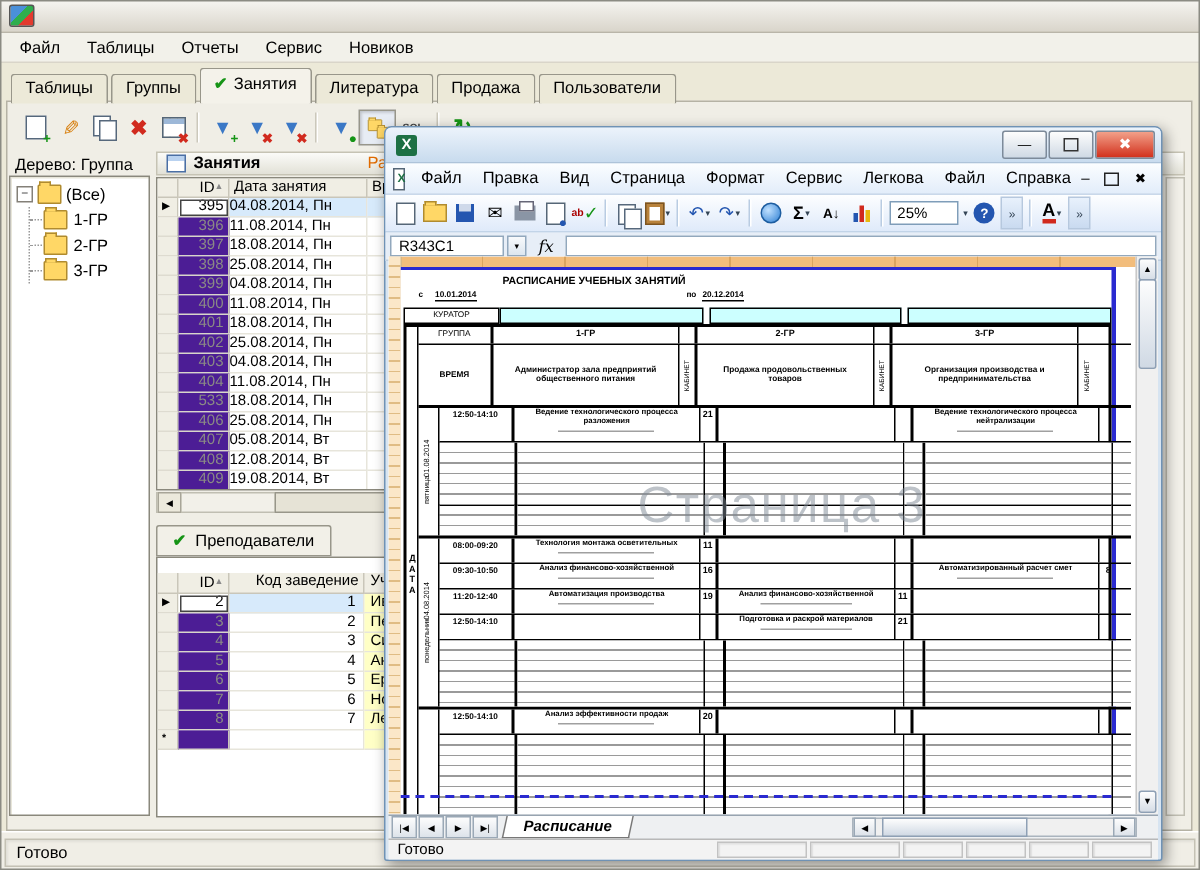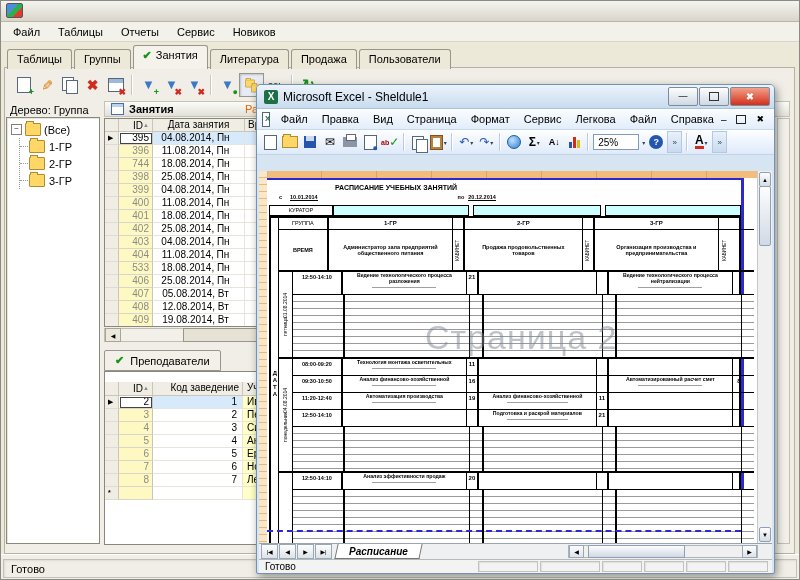--- a/index.html
+++ b/index.html
@@ -65,27 +65,27 @@
     linear-gradient(#b9d2f0 0 3px,#fff 3px),
     repeating-linear-gradient(to right,transparent 0 3px,#9ab4d4 3px 4px)}
   .lh b{font-size:11px}
   .lh .link{position:absolute;left:140px;color:#e06b00}
 
   .lgrid{position:absolute;left:104px;top:118px;width:420px;height:209px;background:#fff;
     border:1px solid #8a887c;box-sizing:border-box;overflow:hidden;font-size:10px}
   .ghead{display:flex;height:13px;background:#f0eee4}
   .ghead div{border-right:1px solid #c9c6b9;border-bottom:1px solid #c9c6b9;box-sizing:border-box;
     line-height:12px;padding:0 3px;white-space:nowrap;overflow:hidden}
-  .cm{width:14px}.cid{width:34px;text-align:right}.cdate{width:92px;text-align:center}.ctime{width:150px}
+  .cm{width:14px}.cid{width:34px;text-align:right}.cdate{width:92px;text-align:left}.ctime{width:150px}
   .sort{font-size:6px;color:#888;vertical-align:2px}
   .r{display:flex;height:13px}
   .r div{box-sizing:border-box;line-height:12px;white-space:nowrap;overflow:hidden}
   .r .cm{background:#f0eee4;border-right:1px solid #c9c6b9;border-bottom:1px solid #dedbd0;
      font-size:7px;padding-left:3px}
-  .r .cid{background:#fef9c3;border-right:1px solid #c9c6b9;border-bottom:1px solid #d8d5ca;
+  .r .cid{background:#4c1d95;border-right:1px solid #c9c6b9;border-bottom:1px solid #d8d5ca;
      color:#8b8b85;padding-right:3px}
   .r .cdate{border-right:1px solid #e7e5db;border-bottom:1px solid #e7e5db;padding-right:6px}
   .r .ctime{border-bottom:1px solid #e7e5db}
   .r.sel .cdate,.r.sel .ctime{background:#d7eafb}
   .r.sel .cid{background:#fff;color:#000;outline:1px solid #444;outline-offset:-2px}
   .r.sel .cm::before{content:"▶"}
 
   .hs{position:absolute;left:104px;top:328px;width:382px;height:14px;background:#f2f0e9;
     border:1px solid #c0beb2;box-sizing:border-box;display:flex;align-items:center}
   .hsbtn{width:14px;height:12px;background:#ece9dc;border:1px solid #a8a598;font-size:6px;
@@ -398,21 +398,21 @@
 
       <div class="r">
         <div class="cm"></div>
         <div class="cid">396</div>
         <div class="cdate">11.08.2014, Пн</div>
         <div class="ctime"></div>
       </div>
 
       <div class="r">
         <div class="cm"></div>
-        <div class="cid">744</div>
+        <div class="cid">397</div>
         <div class="cdate">18.08.2014, Пн</div>
         <div class="ctime"></div>
       </div>
 
       <div class="r">
         <div class="cm"></div>
         <div class="cid">398</div>
         <div class="cdate">25.08.2014, Пн</div>
         <div class="ctime"></div>
       </div>
@@ -575,21 +575,20 @@
 
 <div class="sb">
   <div class="sbin">
       <span>Готово</span>
     </div>
 </div>
 
 <div class="xl">
   <div class="xl-title">
     <span class="xl-ico">X</span>
-    <span class="t">Microsoft Excel - Sheldule1</span>
     <span class="xbtns">
       <span class="xb">—</span>
       <span class="xb">
           <span class="box"></span>
         </span>
       <span class="xb close">✖</span>
     </span>
   </div>
 
   <div class="xl-menu">
@@ -679,20 +678,26 @@
       </span>
     <span class="chev">»</span>
     <span class="xsep"></span>
     <span class="xt">
         <span class="fontA">А</span>
         <span class="da">▾</span>
       </span>
     <span class="chev">»</span>
   </div>
 
+  <div class="xl-formula">
+    <span class="namebox">R343C1</span>
+    <span class="nbdrop">▾</span>
+    <span class="fx">f<i>x</i></span>
+    <span class="fbar"></span>
+  </div>
 
   <div class="xl-sheet">
     <div class="colhdr"></div>
     <div class="rowhdr"></div>
 
     <div class="sheetc">
       <div class="bline-top"></div>
       <div class="bline-r"></div>
 
       <div class="sch">
@@ -879,21 +884,21 @@
                     <div class="cK lf"></div>
                     <div class="cS lf"></div>
                     <div class="cK last lf"></div>
                 </div>
               </div>
             </div>
           </div>
         </div>
       </div>
 
-      <div class="wm">Страница 2</div>
+      <div class="wm">Страница 3</div>
       <div class="bdash"></div>
     </div>
 
     <div class="vscroll">
       <div class="vsb">▲</div>
       <div class="vthumb"></div>
       <div class="vsb dn">▼</div>
     </div>
   </div>
 

